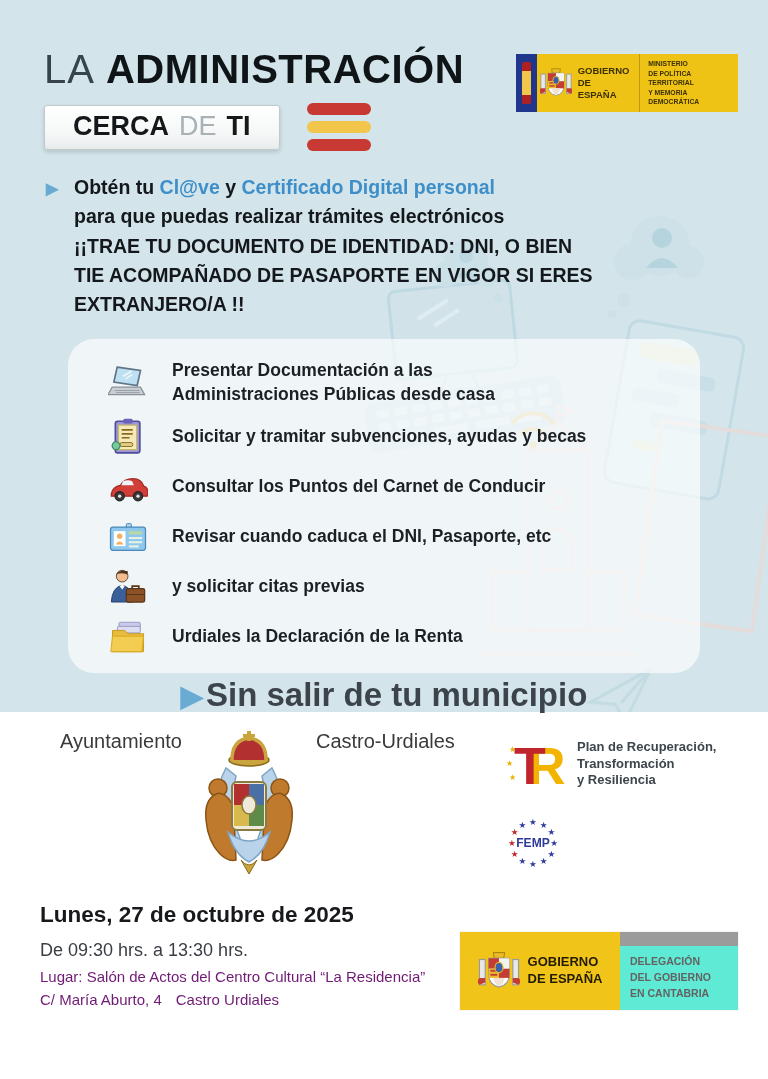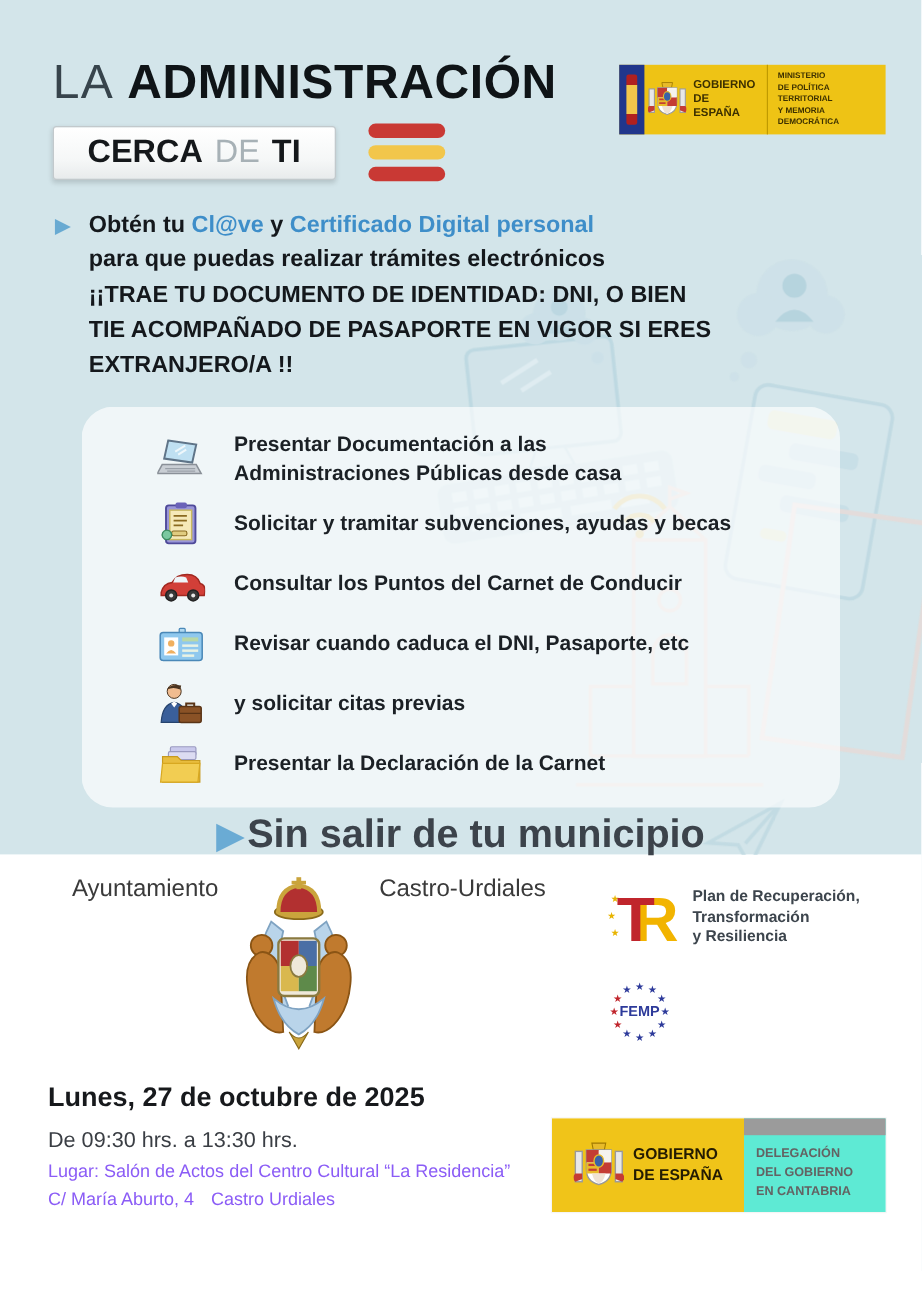--- a/index.html
+++ b/index.html
@@ -29,42 +29,42 @@
   .gl-vflag { width:9px; height:42px; border-radius:2px; background:linear-gradient(180deg,#b02020 0 22%,#f2c64b 22% 78%,#b02020 78% 100%); }
   .gl-coat { width:40px; display:flex; align-items:center; justify-content:center; }
   .gl-gov { display:flex; flex-direction:column; justify-content:center; font-weight:800; font-size:9.5px; color:#3c3000; line-height:1.25; padding:0 8px 0 2px; border-right:1px solid #c09a00; }
   .gl-min { display:flex; flex-direction:column; justify-content:center; font-weight:700; font-size:6.8px; color:#3c3000; line-height:1.4; padding-left:8px; }
 
   .intro { position:relative; z-index:1; margin:22px 30px 0 46px; max-width:648px; font-weight:700; font-size:19.5px; line-height:1.5; color:#14181c; }
   .intro .arrow { position:absolute; left:0; top:4px; color:#68aad2; font-size:16px; }
   .intro-inner { padding-left:28px; }
   .blue { color:#3e8ec9; }
 
-  .card { position:relative; z-index:1; margin:20px 0 0 68px; width:632px; border-radius:26px; background:rgba(255,255,255,0.66); padding:20px 28px 16px 63px; display:flex; flex-direction:column; gap:10px; }
+  .card { position:relative; z-index:1; margin:20px 0 0 68px; width:632px; border-radius:26px; background:rgba(255,255,255,0.66); padding:20px 28px 16px 40px; display:flex; flex-direction:column; gap:10px; }
   .svc { display:flex; align-items:center; gap:24px; }
   .svc-icon { width:40px; height:40px; flex:0 0 40px; display:flex; align-items:center; justify-content:center; }
   .svc-text { font-size:17.5px; font-weight:700; color:#1b2025; line-height:1.35; }
   .svc-text span { display:block; }
 
   .tagline { position:relative; z-index:2; margin-top:-36px; text-align:center; font-size:33px; font-weight:800; color:#3c434b; }
   .tagline .t-arrow { color:#6aabd4; font-size:29px; margin-right:3px; }
 
   
   .logos-row { display:flex; justify-content:space-between; align-items:center; padding:0 34px 0 40px; margin-top:16px; }
   .ayto { display:flex; align-items:flex-start; gap:12px;margin-left:20px; }
   .ayto-label { font-size:20px; color:#3a3a3a; }
   .partners { display:flex; flex-direction:column; gap:24px; width:228px; }
   .plan-row, .femp-row { display:flex; align-items:center; gap:9px; }
   .plan-text { font-size:13px; font-weight:700; color:#3d454d; line-height:1.3; }
   .femp-text { font-size:11.5px; font-weight:700; color:#2d3a9a; line-height:1.35; }
 
   .event-row { display:flex; justify-content:space-between; align-items:flex-start; padding:26px 30px 0 40px; }
   .event-date { font-size:22.5px; font-weight:800; color:#17191c; margin-bottom:12px; }
   .event-time { font-size:18px; color:#3a3e44; margin-bottom:5px; }
-  .event-venue, .event-address { font-size:15px; color:#8b5cf6; line-height:1.5; }
+  .event-venue, .event-address { font-size:15px; color:#701a75; line-height:1.5; }
   .addr-gap { display:inline-block; margin-left:14px; }
 
   .footer-logo { display:flex; width:278px; margin-top:30px; box-shadow:0 0 0 1px rgba(0,0,0,0.04); }
   .fl-yellow { width:160px; height:78px; background:#f0c419; display:flex; align-items:center; justify-content:center; gap:8px; }
   .fl-gov { font-size:13px; font-weight:800; color:#241c02; line-height:1.3; }
   .fl-right { width:118px; height:78px; background:#5eead4; }
   .fl-graybar { height:14px; background:#9b9b9b; }
   .fl-del { padding:8px 0 0 10px; font-size:10.5px; font-weight:700; color:#636363; line-height:1.5; }
 </style>
 </head>
@@ -297,21 +297,21 @@
       <div class="svc">
         <div class="svc-icon">
           <svg width="40" height="36" viewBox="0 0 48 44">
             <rect x="13" y="4" width="26" height="9" rx="1.5" fill="#c9c9ec" stroke="#9a9ac0" stroke-width="1.2"></rect>
             <rect x="11" y="9" width="28" height="8" rx="1.5" fill="#dcdcf2" stroke="#9a9ac0" stroke-width="1.2"></rect>
             <path d="M5,14 h15 l4,4 h19 v22 h-38 z" fill="#e8bd3e" stroke="#c79a1e" stroke-width="1.2"></path>
             <polygon points="5,21 43,21 41,40 3,40" fill="#f2cd52" stroke="#d8a820" stroke-width="1.2"></polygon>
           </svg>
         </div>
         <div class="svc-text">
-            <span>Presentar la Declaración de la Carnet</span>
+            <span>Urdiales la Declaración de la Renta</span>
             <span></span>
           </div>
       </div>
 
     </div>
   </div>
 
   <div class="tagline">
     <span class="t-arrow">▶</span><span>Sin salir de tu municipio</span>
   </div>

